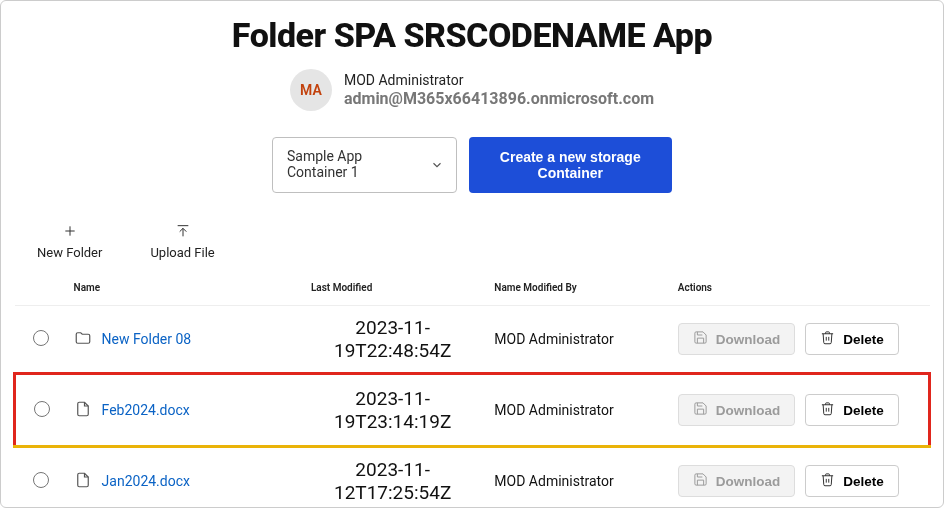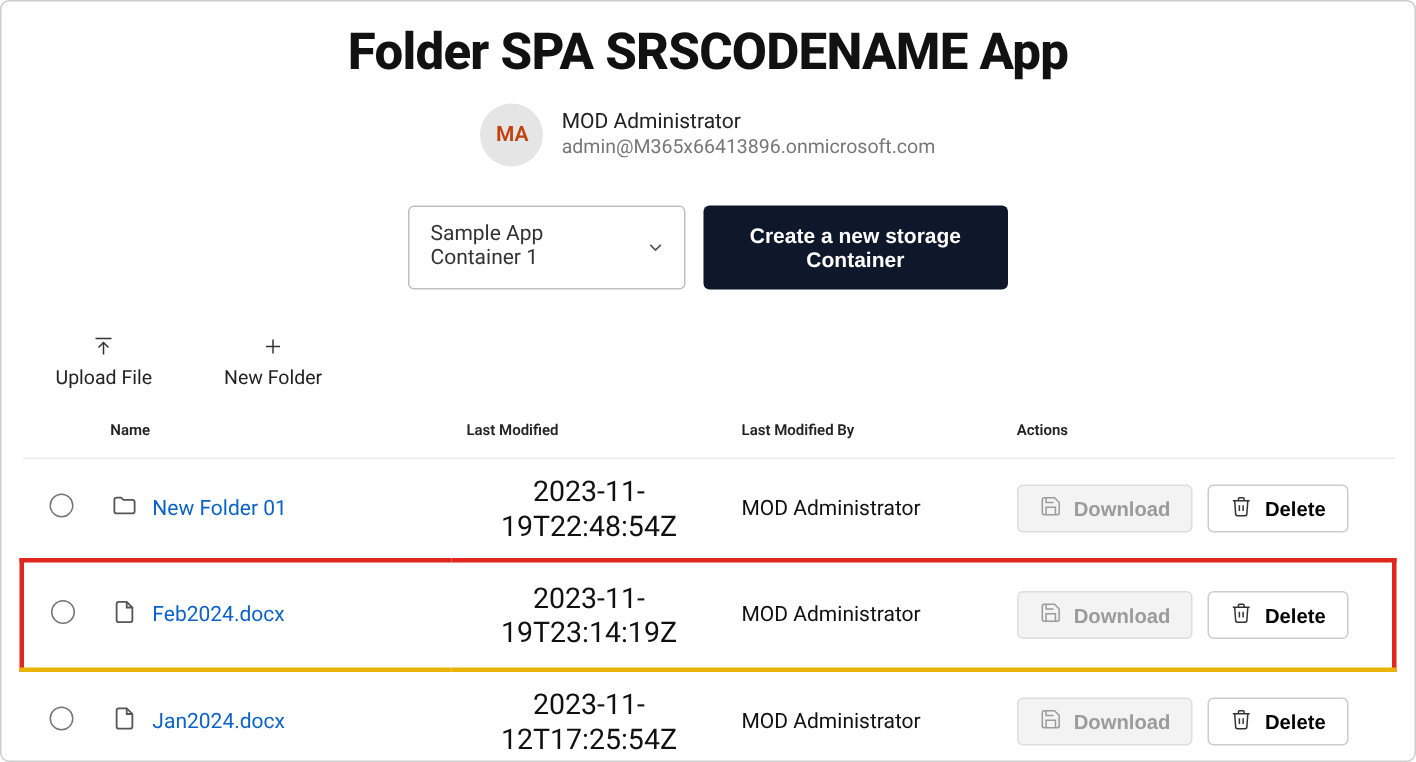--- a/index.html
+++ b/index.html
@@ -30,40 +30,40 @@
     margin-bottom:26px;
   }
   .avatar {
     width:42px; height:42px; border-radius:50%;
     background:#e5e5e5; color:#c2410c;
     display:flex; align-items:center; justify-content:center;
     font-size:14px; font-weight:600;
   }
   .user-meta { line-height:1.3; }
   .user-name { font-size:14px; color:#222; }
-  .user-email { font-size:13px; color:#777; }
+  .user-email { font-size:16px; color:#777;font-weight:bold; }
   .controls {
     width:400px;
     margin:0 auto 30px auto;
     display:flex;
     gap:12px;
   }
   .select {
     position:relative;
     border:1px solid #bfbfbf;
     border-radius:4px;
     padding:10px 40px 10px 14px;
     font-size:14px;
     color:#333;
     background:#fff;
     cursor:pointer;
   }
   .select svg { position:absolute; right:12px; top:50%; transform:translateY(-50%); }
   .primary-btn {
-    background:#0f172a;
+    background:#1d4ed8;
     color:#fff;
     border:none;
     border-radius:4px;
     padding:12px;
     font-size:14px;
     font-weight:600;
     cursor:pointer;
   }
   .toolbar {
     display:flex;
@@ -160,54 +160,54 @@
       <svg width="14" height="14" viewBox="0 0 24 24" fill="none" stroke="#555" stroke-width="2">
           <polyline points="6 9 12 15 18 9"></polyline>
         </svg>
     </div>
     <button class="primary-btn">Create a new storage Container</button>
   </div>
 
   <div class="toolbar">
     <div class="tool-item">
       <svg viewBox="0 0 24 24" fill="none" stroke="#333" stroke-width="1.5">
+          <line x1="12" y1="5" x2="12" y2="19"></line>
+          <line x1="5" y1="12" x2="19" y2="12"></line>
+        </svg>
+      <span>New Folder</span>
+    </div>
+    <div class="tool-item">
+      <svg viewBox="0 0 24 24" fill="none" stroke="#333" stroke-width="1.5">
           <line x1="4" y1="4" x2="20" y2="4"></line>
           <line x1="12" y1="20" x2="12" y2="8"></line>
           <polyline points="7 13 12 8 17 13"></polyline>
         </svg>
       <span>Upload File</span>
     </div>
-    <div class="tool-item">
-      <svg viewBox="0 0 24 24" fill="none" stroke="#333" stroke-width="1.5">
-          <line x1="12" y1="5" x2="12" y2="19"></line>
-          <line x1="5" y1="12" x2="19" y2="12"></line>
-        </svg>
-      <span>New Folder</span>
-    </div>
   </div>
 
   <table class="files">
     <thead>
       <tr>
         <th class="col-check"></th>
         <th class="col-name">Name</th>
         <th class="col-mod" style="text-align:left;margin-top:15px;">Last Modified</th>
-        <th class="col-modby">Last Modified By</th>
+        <th class="col-modby">Name Modified By</th>
         <th class="col-act">Actions</th>
       </tr>
     </thead>
     <tbody id="file-rows">
         <tr>
           <td class="col-check"><span class="radio"></span></td>
           <td class="col-name">
             <div class="name-cell">
               <span><svg viewBox="0 0 24 24" fill="none" stroke="#555" stroke-width="1.6">
                   <path d="M3 7a2 2 0 0 1 2-2h4l2 2h8a2 2 0 0 1 2 2v8a2 2 0 0 1-2 2H5a2 2 0 0 1-2-2z"></path>
                 </svg></span>
-              <a href="#">New Folder 01</a>
+              <a href="#">New Folder 08</a>
             </div>
           </td>
           <td class="col-mod mod-cell">2023-11-<br>19T22:48:54Z</td>
           <td class="col-modby">MOD Administrator</td>
           <td class="col-act">
             <div class="actions">
               <button class="btn disabled">
                 <span><svg viewBox="0 0 24 24" fill="none" stroke="#333" stroke-width="1.6">
                     <path d="M19 21H5a2 2 0 0 1-2-2V5a2 2 0 0 1 2-2h11l5 5v11a2 2 0 0 1-2 2z"></path>
                     <polyline points="17 21 17 13 7 13 7 21"></polyline>

